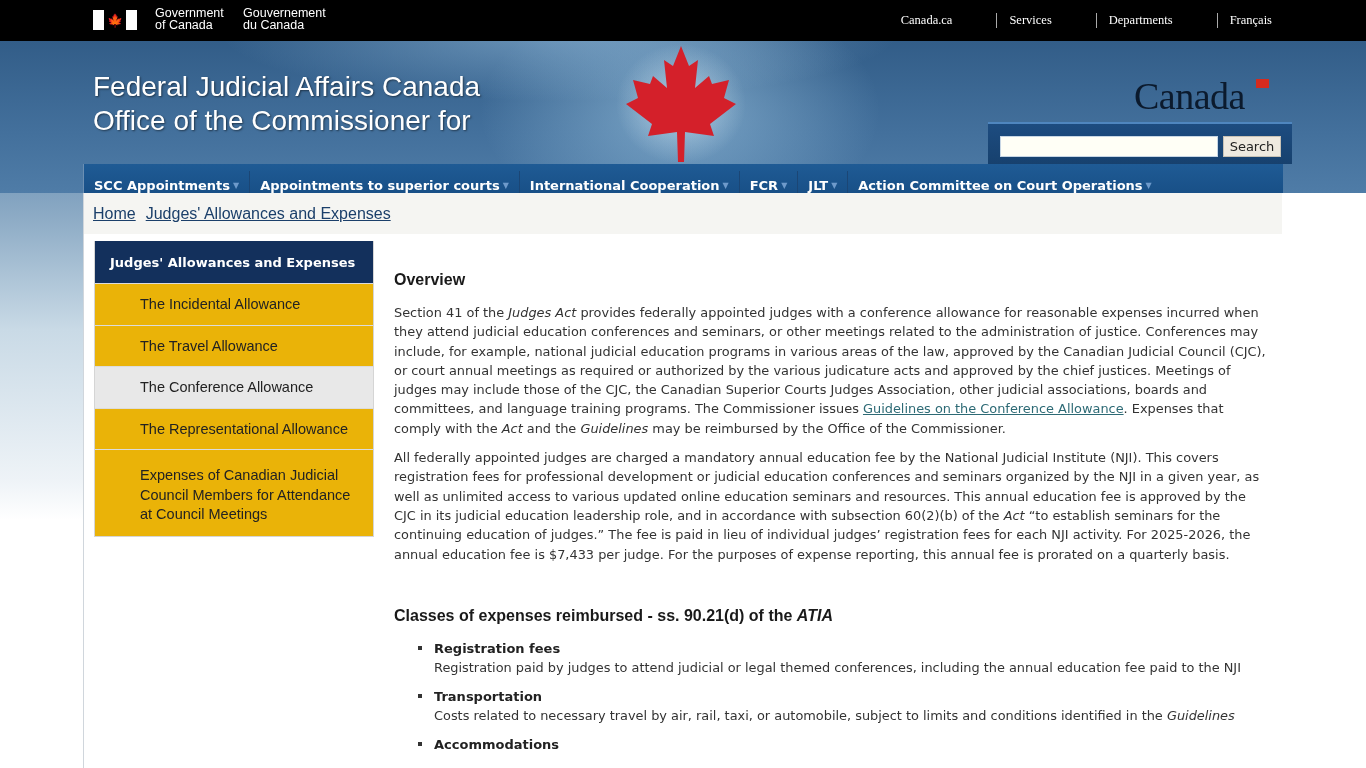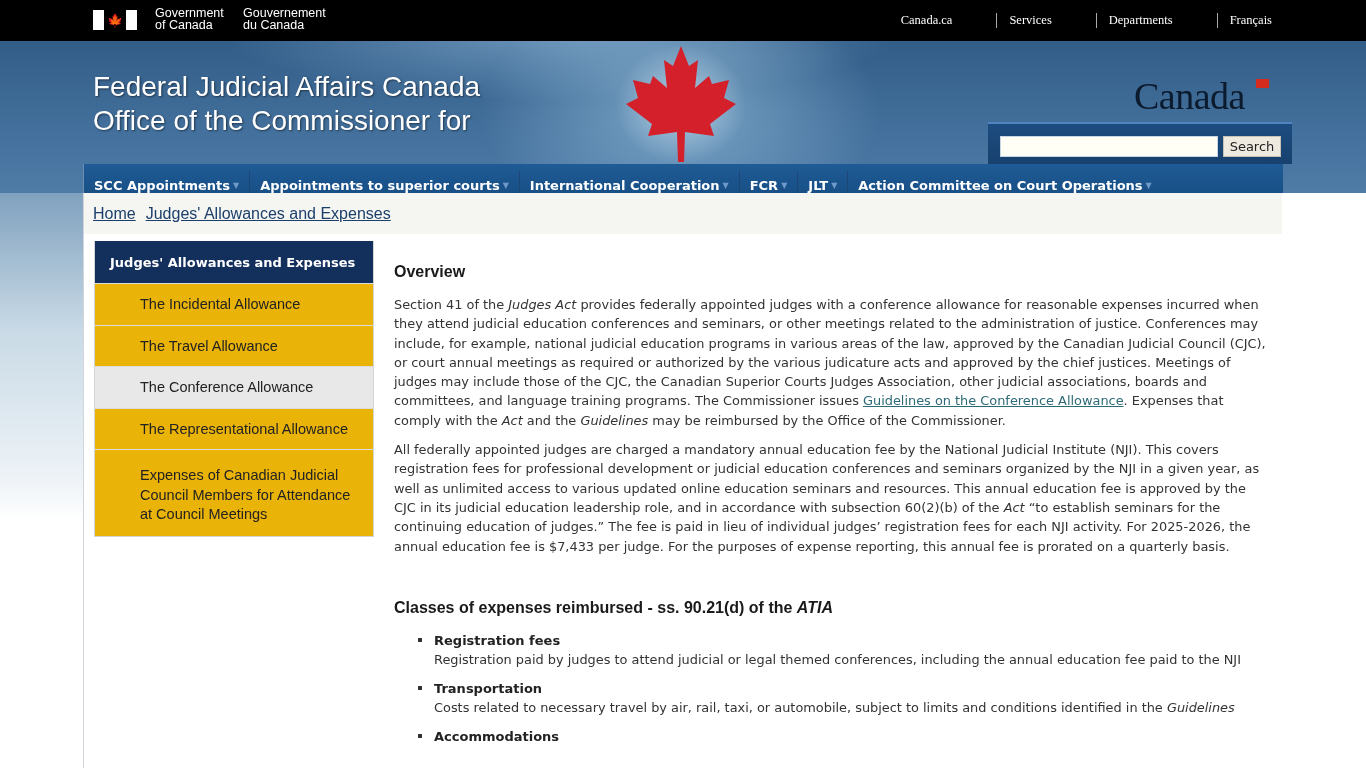--- a/index.html
+++ b/index.html
@@ -130,21 +130,21 @@
   .page-heading {
     font-family: "Liberation Sans", sans-serif; font-weight: bold; font-size: 24px; color: #1a1a1a;
     padding-bottom: 8px; border-bottom: 1px solid #ddd; line-height: 30px;
   }
   .heading-link {
     font-family: "Liberation Sans", sans-serif; font-weight: normal; font-size: 12.5px; color: #1b3f6a;
     text-decoration: underline; margin-left: 3px;
   }
   .section-heading {
     font-family: "Liberation Sans", sans-serif; font-weight: bold; font-size: 16px; color: #1a1a1a;
-    margin-top: 22px; margin-bottom: 14px; line-height: 18px;
+    margin-top: 30px; margin-bottom: 14px; line-height: 18px;
   }
   .para {
     font-family: "DejaVu Sans", sans-serif; font-size: 12.9px; line-height: 19.3px; color: #333;
     margin-bottom: 10px; letter-spacing: 0px;
   }
   .para a { color: #2d6a75; text-decoration: underline; }
   .section-heading.classes { margin-top: 43px; margin-bottom: 14px; }
   .expense-list { list-style: none; margin-left: 22px; }
   .expense-item { margin-bottom: 10px; position: relative; padding-left: 18px; }
   .expense-item::before {

